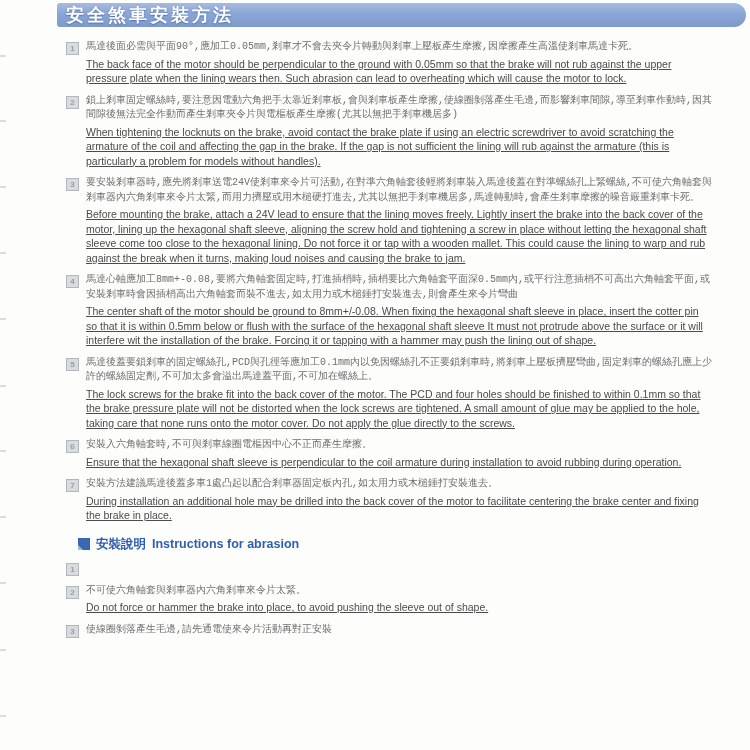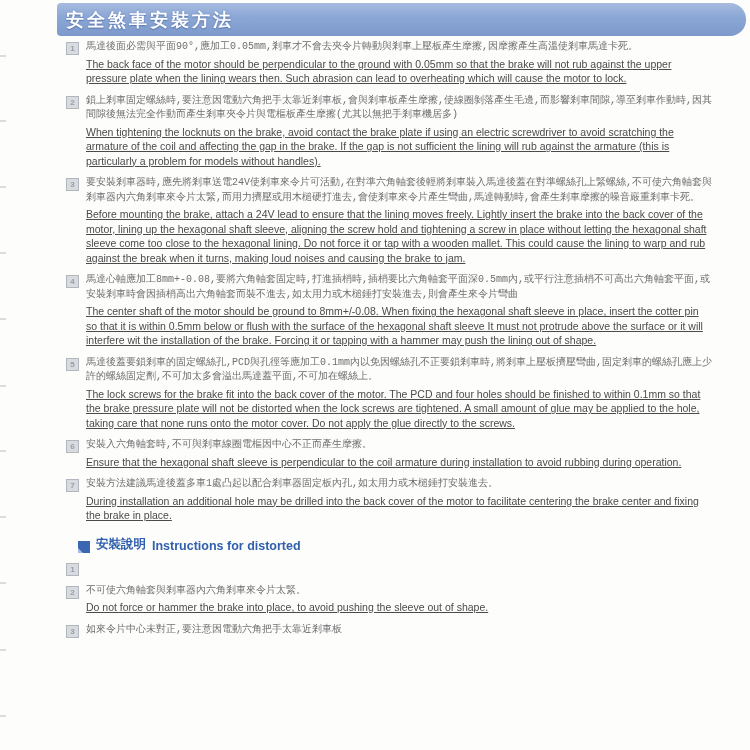--- a/index.html
+++ b/index.html
@@ -7,21 +7,21 @@
     width:750px; height:750px; position:relative; overflow:hidden;
     background:#fdfdfc;
     font-family:"Liberation Sans", sans-serif;
     color:#4b4b4b;
   }
   
   .tick { position:absolute; left:0; width:6px; height:2px; background:#dcdcda; }
 
   
   .header-bar {
-    position:absolute; top:3px; left:57px; right:4px; height:33px;
+    position:absolute; top:3px; left:57px; right:4px; height:24px;
     border-radius:4px 16px 16px 4px;
     background:linear-gradient(180deg,#a7bbdf 0%, #8aa6d5 45%, #7d9acc 100%);
     display:flex; align-items:center;
   }
   .header-title {
     color:#ffffff; font-weight:bold; font-size:18px; letter-spacing:3px;
     padding-left:9px;
     text-shadow:0 1px 1px rgba(70,100,160,.65), 0 0 2px rgba(90,120,180,.5);
   }
 
@@ -30,21 +30,21 @@
   .item { display:flex; margin-bottom:8px; }
   .badge {
     flex:0 0 auto; width:11px; height:11px; margin:2px 7px 0 0;
     background:#d8dbe0; border:1px solid #b2b7be;
     color:#989ea6; font-size:8px; font-weight:bold; line-height:11px; text-align:center;
   }
   .txt { flex:1; min-width:0; }
   .zh { margin:0; font-size:10px;  color:#6e6e6e; line-height:14.5px;font-family:Liberation Mono, monospace; }
   .en { margin:2px 0 0; font-size:10.5px; color:#4b4b4b; line-height:14.5px;text-decoration:underline; }
 
-  .section-head { display:flex; align-items:flex-end; margin:13px 0 8px 12px; }
+  .section-head { display:flex; align-items:center; margin:13px 0 8px 12px; }
   .doc-icon { width:12px; height:12px; background:#3b67b2; position:relative; margin-right:6px; flex:0 0 auto; }
   .doc-icon::after {
     content:""; position:absolute; left:0; bottom:0;
     border-left:5px solid #a6badf; border-top:5px solid transparent;
   }
   .section-title-zh { color:#2f5fae; font-weight:bold; font-size:12.5px; margin-right:6px; }
   .section-title-en { color:#2f5fae; font-weight:bold; font-size:12.5px; }
 
   .assembly .txt { max-width:418px; }
 </style>
@@ -81,21 +81,21 @@
     <span class="badge">2</span>
     <div class="txt">
       <p class="zh">鎖上剎車固定螺絲時,要注意因電動六角把手太靠近剎車板,會與剎車板產生摩擦,使線圈剝落產生毛邊,而影響剎車間隙,導至剎車作動時,因其間隙後無法完全作動而產生剎車夾令片與電樞板產生摩擦(尤其以無把手剎車機居多)</p>
       <p class="en">When tightening the locknuts on the brake, avoid contact the brake plate if using an electric screwdriver to avoid scratching the armature of the coil and affecting the gap in the brake.  If the gap is not sufficient the lining will rub against the armature (this is particularly a problem for models without handles).</p>
     </div>
   </div>
 
   <div class="item">
     <span class="badge">3</span>
     <div class="txt">
-      <p class="zh">要安裝剎車器時,應先將剎車送電24V使剎車來令片可活動,在對準六角軸套後輕將剎車裝入馬達後蓋在對準螺絲孔上緊螺絲,不可使六角軸套與剎車器內六角剎車來令片太緊,而用力擠壓或用木槌硬打進去,會使剎車來令片產生彎曲,馬達轉動時,會產生剎車摩擦的噪音嚴重剎車卡死。</p>
+      <p class="zh">要安裝剎車器時,應先將剎車送電24V使剎車來令片可活動,在對準六角軸套後輕將剎車裝入馬達後蓋在對準螺絲孔上緊螺絲,不可使六角軸套與剎車器內六角剎車來令片太緊,而用力擠壓或用木槌硬打進去,尤其以無把手剎車機居多,馬達轉動時,會產生剎車摩擦的噪音嚴重剎車卡死。</p>
       <p class="en">Before mounting the brake, attach a 24V lead to ensure that the lining moves freely.  Lightly insert the brake into the back cover of the motor, lining up the hexagonal shaft sleeve, aligning the screw hold and tightening a screw in place without letting the hexagonal shaft sleeve come too close to the hexagonal lining.  Do not force it or tap with a wooden mallet.  This could cause the lining to warp and rub against the break when it turns, making loud noises and causing the brake to jam.</p>
     </div>
   </div>
 
   <div class="item">
     <span class="badge">4</span>
     <div class="txt">
       <p class="zh">馬達心軸應加工8mm+-0.08,要將六角軸套固定時,打進插梢時,插梢要比六角軸套平面深0.5mm內,或平行注意插梢不可高出六角軸套平面,或安裝剎車時會因插梢高出六角軸套而裝不進去,如太用力或木槌錘打安裝進去,則會產生來令片彎曲</p>
       <p class="en">The center shaft of the motor should be ground to 8mm+/-0.08.  When fixing the hexagonal shaft sleeve in place, insert the cotter pin so that it is within 0.5mm below or flush with the surface of the hexagonal shaft sleeve  It must not protrude above the surface or it will interfere wit the installation of the brake.  Forcing it or tapping with a hammer may push the lining out of shape.</p>
     </div>
@@ -121,35 +121,35 @@
     <span class="badge">7</span>
     <div class="txt">
       <p class="zh">安裝方法建議馬達後蓋多車1處凸起以配合剎車器固定板內孔,如太用力或木槌錘打安裝進去。</p>
       <p class="en">During installation an additional hole may be drilled into the back cover of the motor to facilitate centering the brake center and fixing the brake in place.</p>
     </div>
   </div>
 
   <div class="section-head">
     <span class="doc-icon"></span>
     <span class="section-title-zh">安裝說明</span>
-    <span class="section-title-en">Instructions for distorted</span>
+    <span class="section-title-en">Instructions for abrasion</span>
   </div>
 
   <div class="item assembly">
     <span class="badge">1</span>
   </div>
 
   <div class="item assembly">
     <span class="badge">2</span>
     <div class="txt">
       <p class="zh">不可使六角軸套與剎車器內六角剎車來令片太緊。</p>
       <p class="en">Do not force or hammer the brake into place, to avoid pushing the sleeve out of shape.</p>
     </div>
   </div>
 
   <div class="item assembly">
     <span class="badge">3</span>
     <div class="txt">
-      <p class="zh">如來令片中心未對正,要注意因電動六角把手太靠近剎車板</p>
+      <p class="zh">使線圈剝落產生毛邊,請先通電使來令片活動再對正安裝</p>
     </div>
   </div>
 
 </div>
 
 </body></html>

